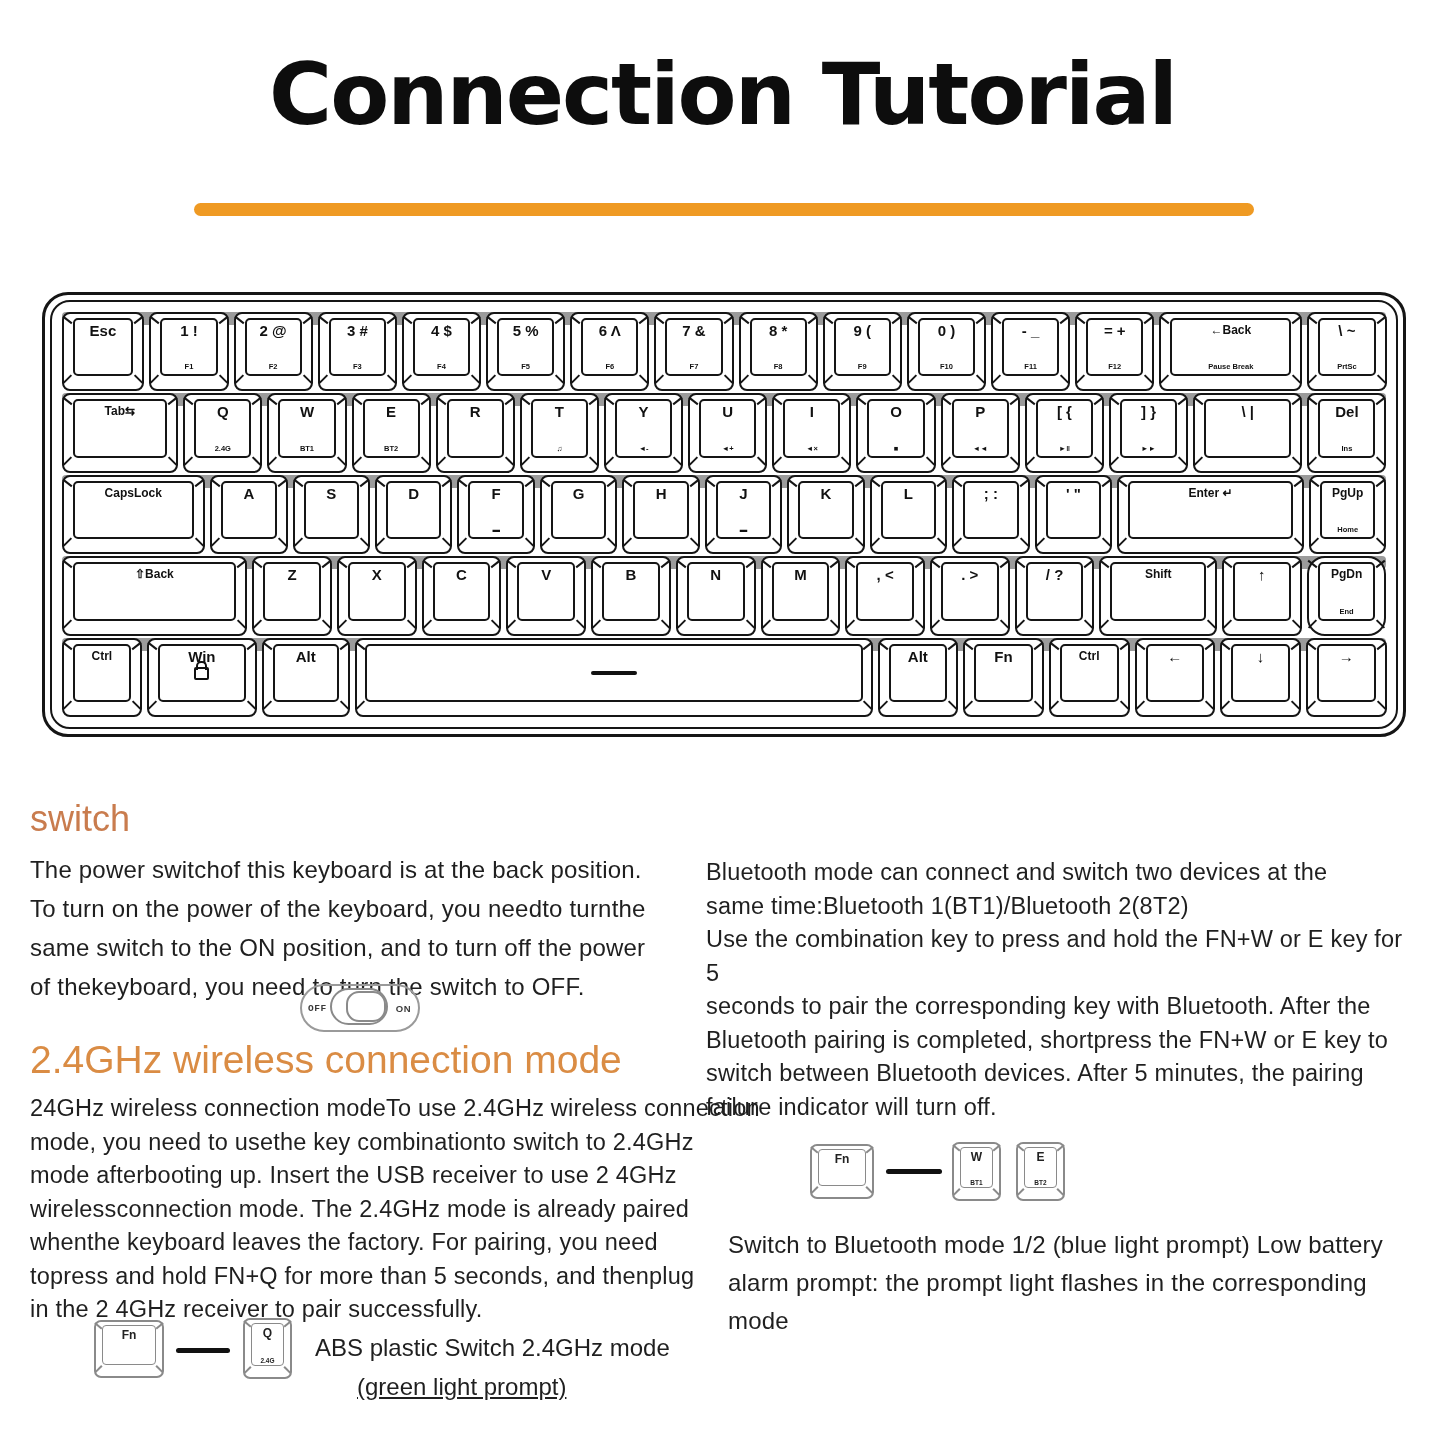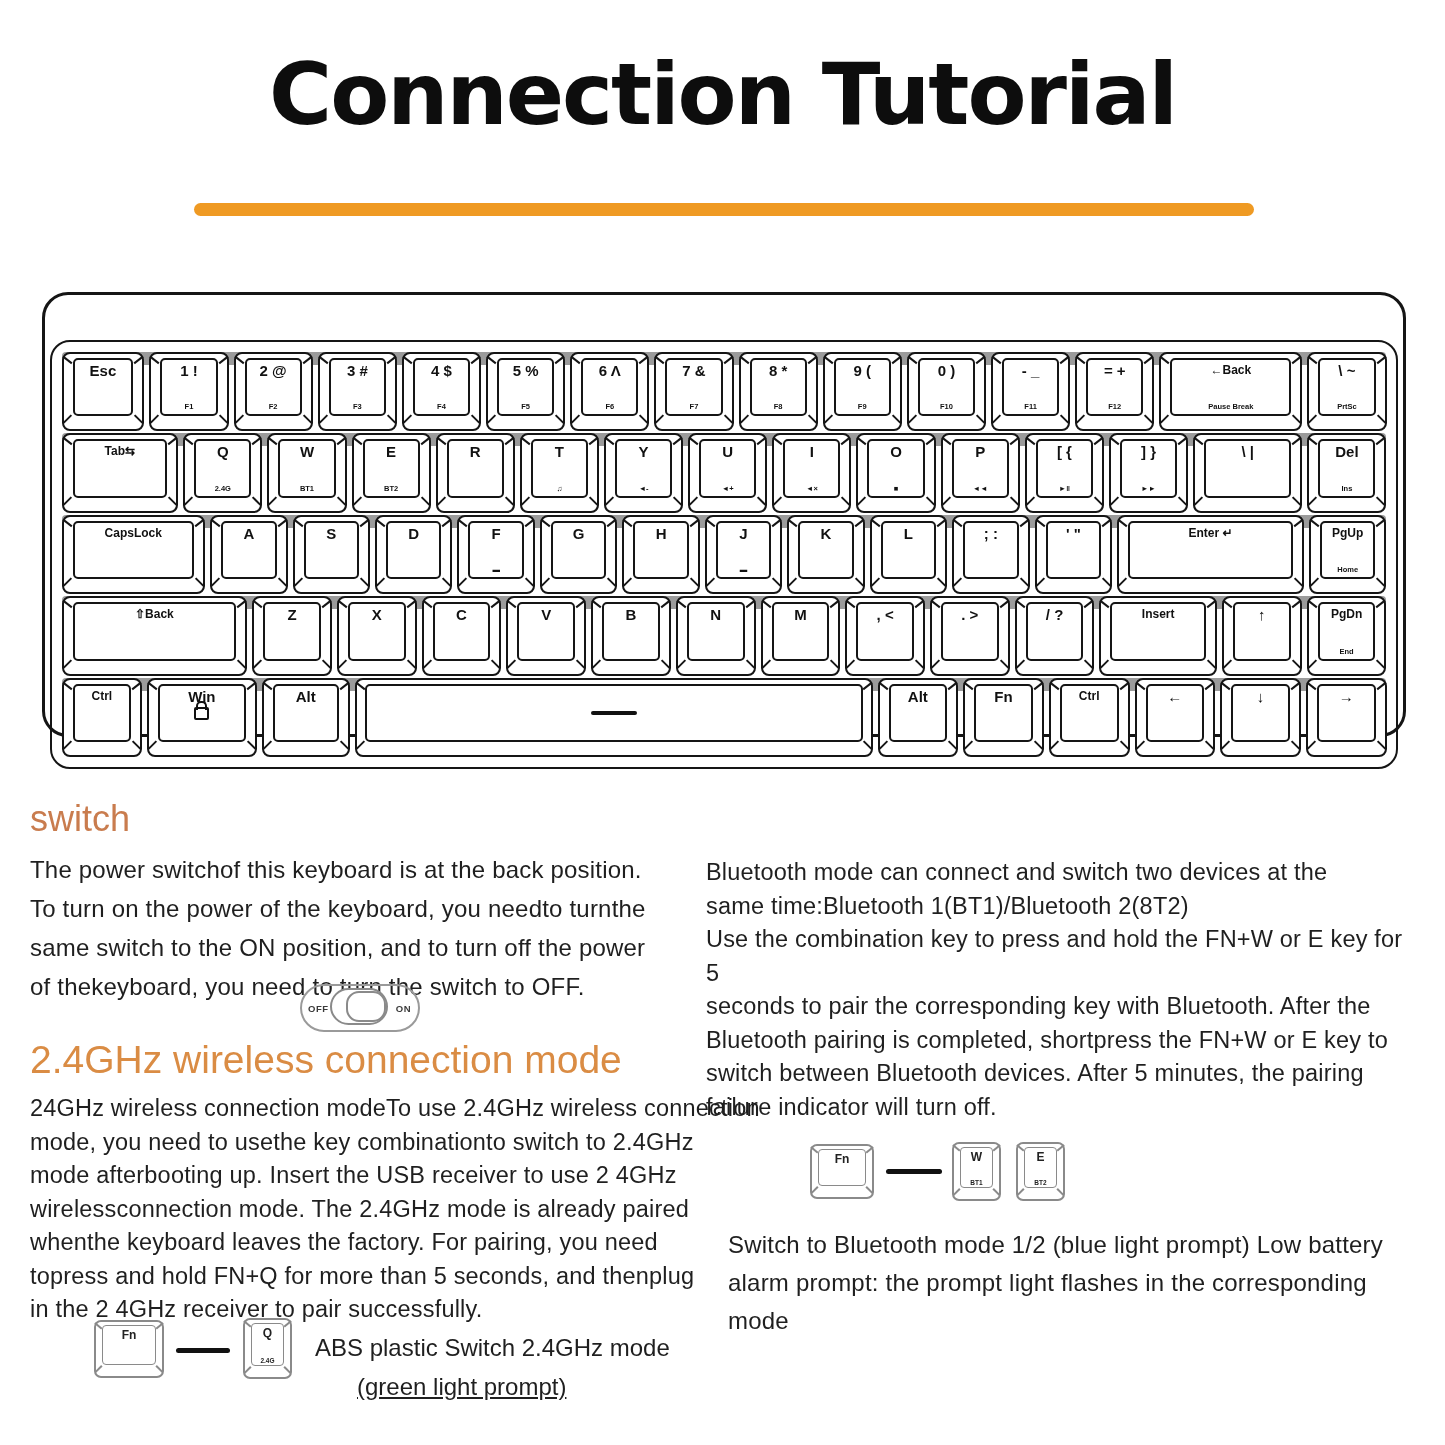--- a/index.html
+++ b/index.html
@@ -10,21 +10,21 @@
   .title{position:absolute;top:44px;left:0;right:0;text-align:center;
          font-family:"DejaVu Sans",sans-serif;font-weight:700;font-size:86px;
          letter-spacing:-2px;color:#0d0d0d;}
   .divider{position:absolute;left:194px;top:203px;width:1060px;height:13px;
            background:#EF9A23;border-radius:7px;}
 
   
   .kb{position:absolute;left:42px;top:292px;width:1364px;height:445px;
       border:3px solid #151515;border-radius:26px;box-sizing:border-box;padding:5px;}
   .kb-inner{width:100%;height:100%;border:2px solid #151515;border-radius:20px;
-            box-sizing:border-box;padding:9px 7px;display:flex;flex-direction:column;margin-top:40px;}
+            box-sizing:border-box;padding:9px 7px;display:flex;flex-direction:column;}
   .krow{flex:1;display:flex;position:relative;margin:1px 0;}
   .krow::before{content:"";position:absolute;left:3px;right:3px;top:0;height:13px;
                 background:#9b9b9b;border-radius:4px;z-index:0;}
   .key{position:relative;z-index:1;background:#fff;border:2.5px solid #151515;
        border-radius:8px;margin:0 2.5px;flex-basis:0;box-sizing:border-box;}
   .cap{position:absolute;left:9px;right:9px;top:4px;bottom:13px;border:2px solid #151515;
        border-radius:5px;display:flex;flex-direction:column;align-items:center;overflow:hidden;}
   .kmain{margin-top:2px;font-size:15px;font-weight:600;color:#111;line-height:1.15;white-space:nowrap;}
   .kmain.small{font-size:12px;margin-top:4px;}
   .ksub{margin-top:auto;margin-bottom:3px;font-size:7.5px;font-weight:700;color:#111;white-space:nowrap;}
@@ -48,21 +48,21 @@
   .b-ghz{left:30px;top:1092px;width:760px;font-size:23.5px;line-height:33.5px;}
   .b-bt{left:706px;top:856px;width:700px;font-size:23.5px;line-height:33.5px;}
   .b-btcap{left:728px;top:1226px;width:690px;font-size:24px;line-height:38px;}
   .cap-ghz1{position:absolute;left:315px;top:1334px;font-size:24px;color:#1f1f1f;}
   .cap-ghz2{position:absolute;left:357px;top:1373px;font-size:24px;color:#1f1f1f;text-decoration:underline;}
 
   
   .toggle{position:absolute;left:300px;top:984px;width:120px;height:48px;}
   .tg-outer{position:absolute;inset:0;border:2.5px solid #9a9a9a;border-radius:26px;box-sizing:border-box;}
   .tg-off{position:absolute;left:8px;top:50%;transform:translateY(-50%);font-size:9.5px;
-          font-weight:700;color:#3a3a3a;letter-spacing:.5px;}
+          font-weight:700;color:#3a3a3a;letter-spacing:.5px;font-family:Liberation Mono, monospace;}
   .tg-on{position:absolute;right:9px;top:50%;transform:translateY(-50%);font-size:9.5px;
          font-weight:700;color:#3a3a3a;letter-spacing:.5px;}
   .tg-ring{position:absolute;left:30px;top:4px;width:58px;height:37px;border:2.5px solid #8a8a8a;
            border-radius:20px;box-sizing:border-box;background:#fff;}
   .tg-knob{position:absolute;left:46px;top:7px;width:40px;height:31px;border:2.5px solid #8a8a8a;
            border-radius:13px;box-sizing:border-box;background:#fff;}
 
   
   .mini{position:absolute;border:2px solid #8a8a8a;border-radius:7px;background:#fff;box-sizing:border-box;}
   .mcap{position:absolute;left:6px;right:6px;top:3px;bottom:11px;border:1.5px solid #8a8a8a;
@@ -623,33 +623,33 @@
             <div class="cap">
               <div class="kmain">/ ?</div>
             </div>
           </div>
           <div class="key" style="flex-grow: 1.5;">
             <span class="ct tl"></span>
             <span class="ct tr"></span>
             <span class="ct bl"></span>
             <span class="ct br"></span>
             <div class="cap">
-              <div class="kmain small">Insert</div>
+              <div class="kmain small">Shift</div>
             </div>
           </div>
           <div class="key" style="flex-grow: 1;">
             <span class="ct tl"></span>
             <span class="ct tr"></span>
             <span class="ct bl"></span>
             <span class="ct br"></span>
             <div class="cap">
               <div class="kmain">↑</div>
             </div>
           </div>
-          <div class="key" style="flex-grow: 1;">
+          <div class="key" style="flex-grow: 1; border-radius: 18px;">
             <span class="ct tl"></span>
             <span class="ct tr"></span>
             <span class="ct bl"></span>
             <span class="ct br"></span>
             <div class="cap">
               <div class="kmain small">PgDn</div>
               <div class="ksub">End</div>
             </div>
           </div>
         </div>

